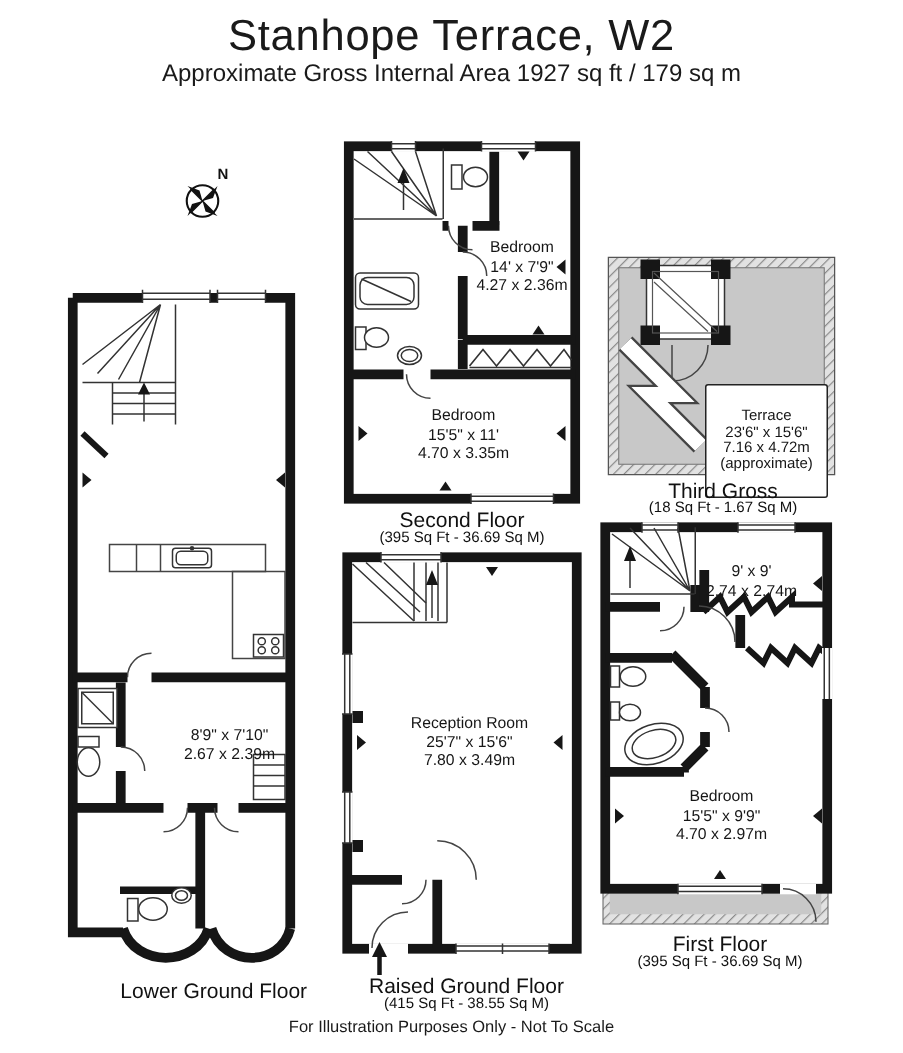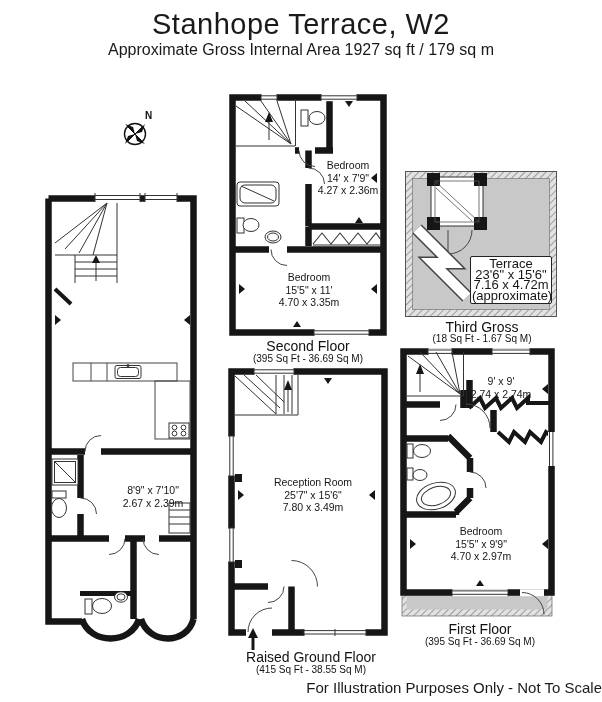--- a/index.html
+++ b/index.html
@@ -1,29 +1,29 @@
 <!DOCTYPE html>
 <html><head>
 <meta charset="utf-8">
 <style>
   html,body{margin:0;padding:0;background:#fff;}
   .sheet{position:relative;width:602px;height:702px;background:#fff;overflow:hidden;
          font-family:"Liberation Sans","DejaVu Sans",sans-serif;color:#1a1a1a;border-radius:18px;}
   .title{position:absolute;top:8px;left:0;width:602px;text-align:center;
          font-size:29px;font-weight:400;letter-spacing:.5px;}
   .subtitle{position:absolute;top:41px;left:0;width:602px;text-align:center;font-size:16px;}
-  .footer{position:absolute;top:679px;left:0;width:602px;text-align:right;font-size:15px;}
+  .footer{position:absolute;top:679px;left:0;width:602px;text-align:center;font-size:11px;}
   .plan{position:absolute;}
   .room-label{position:absolute;white-space:pre-line;text-align:center;
               font-size:10.5px;line-height:12.5px;color:#161616;}
   .floor-name{position:absolute;text-align:center;font-size:14px;color:#111;}
   .floor-area{position:absolute;text-align:center;font-size:10px;color:#111;}
   .terrace-box{position:absolute;white-space:pre-line;text-align:center;background:#fff;
-               border:1.3px solid #222;border-radius:2px;font-size:13px;line-height:10.6px;
-               padding:2px 1px;color:#161616;}
+               border:1.3px solid #222;border-radius:2px;font-size:10px;line-height:10.6px;
+               padding:16px 1px;color:#161616;}
   svg{display:block;}
 </style>
 </head>
 <body>
 
 <div class="sheet">
 
   <div class="title">Stanhope Terrace, W2</div>
   <div class="subtitle">Approximate Gross Internal Area 1927 sq ft / 179 sq m</div>
 
@@ -317,20 +317,21 @@
 14' x 7'9"
 4.27 x 2.36m</div>
   <div class="room-label" style="left:259px;top:271px;width:100px">Bedroom
 15'5" x 11'
 4.70 x 3.35m</div>
   <div class="terrace-box" style="left:470px;top:256px;width:78px">Terrace
 23'6" x 15'6"
 7.16 x 4.72m
 (approximate)</div>
 
+  <div class="floor-name" style="left:55px;top:652px;width:175px">Lower Ground Floor</div>
 
   <div class="floor-name" style="left:228px;top:649px;width:166px">Raised Ground Floor</div>
   <div class="floor-area" style="left:228px;top:664px;width:166px">(415 Sq Ft - 38.55 Sq M)</div>
 
   <div class="floor-name" style="left:229px;top:338px;width:158px">Second Floor</div>
   <div class="floor-area" style="left:229px;top:353px;width:158px">(395 Sq Ft - 36.69 Sq M)</div>
 
   <div class="floor-name" style="left:405px;top:319px;width:154px">Third Gross</div>
   <div class="floor-area" style="left:405px;top:333px;width:154px">(18 Sq Ft - 1.67 Sq M)</div>
 

